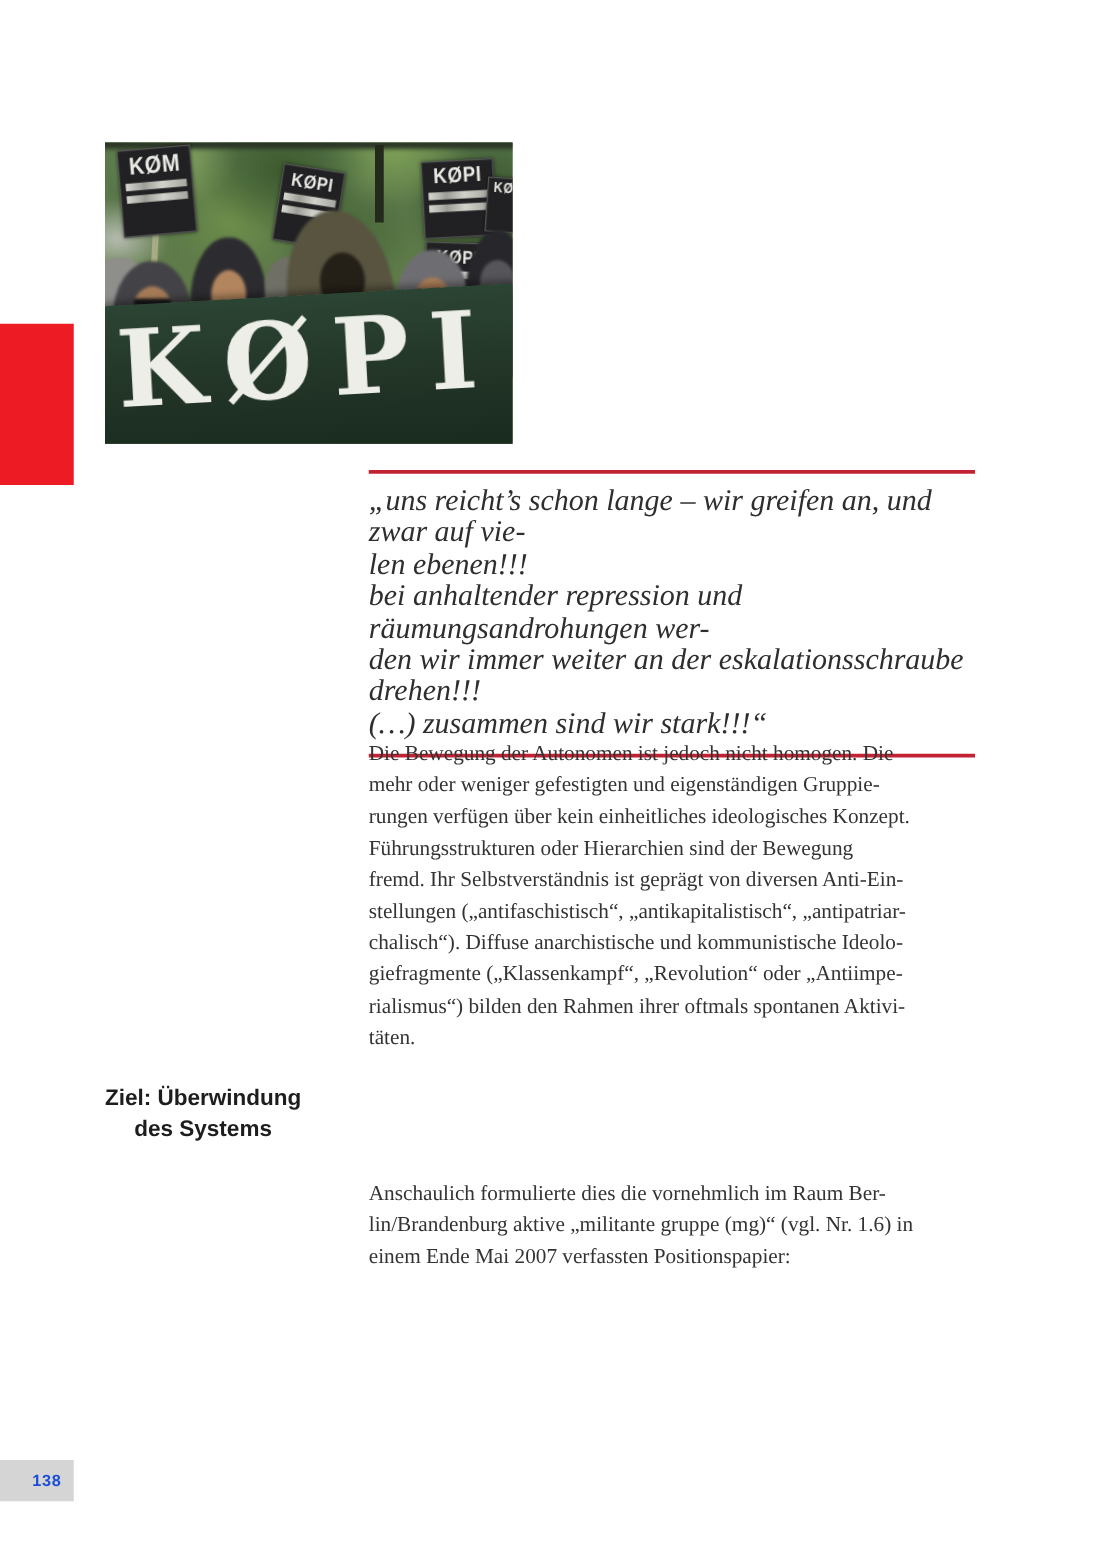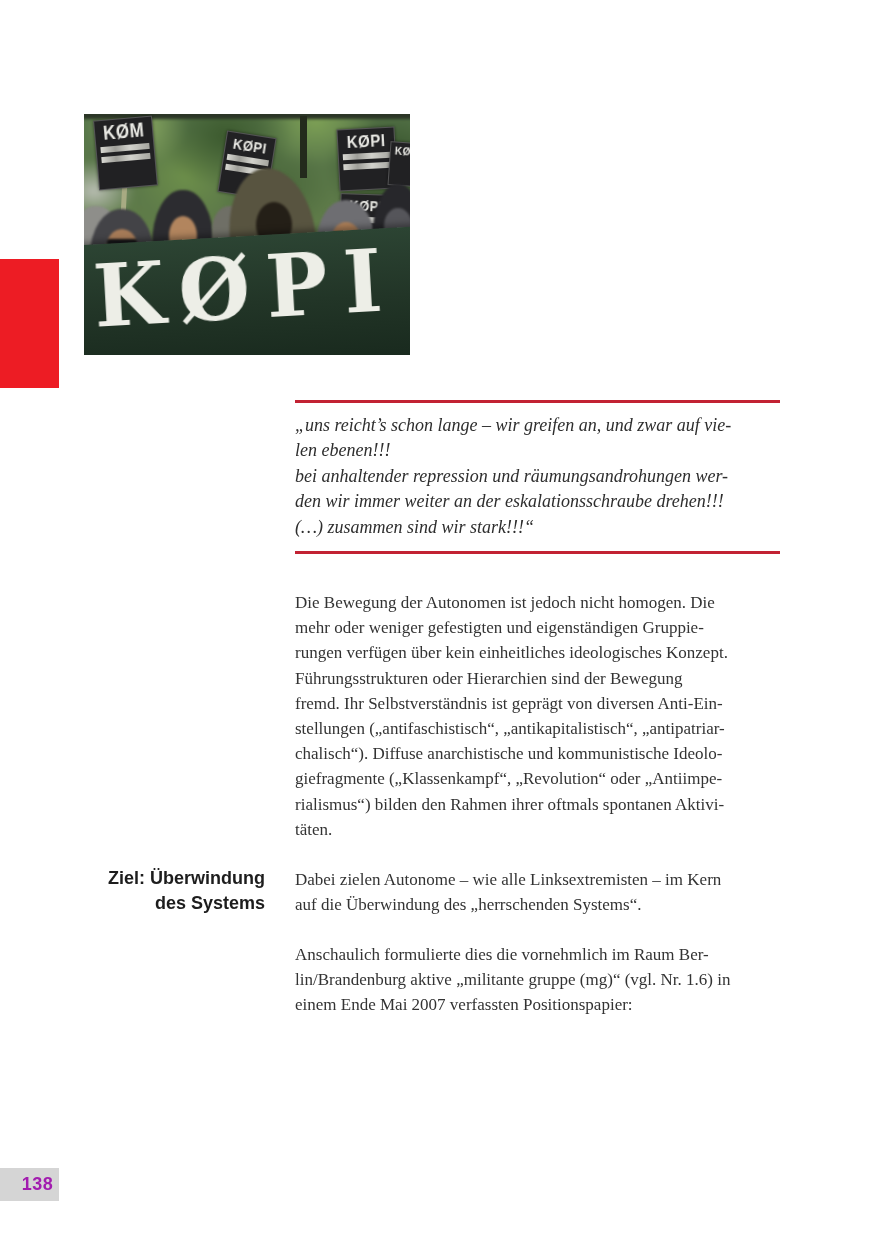--- a/index.html
+++ b/index.html
@@ -126,49 +126,49 @@
     white-space: nowrap;
   }
 
   
   .serif { color: #333333; white-space: pre-line; }
   .intro {
     position: absolute; left: 435px; top: 110px; width: 352px;
     font-size: 17px; line-height: 25.2px;
   }
   .quote {
-    position: absolute; left: 295px; top: 400px; width: 485px;
+    position: absolute; left: 295px; top: 376px; width: 485px;
     border-top: 3px solid #c22233;
     border-bottom: 3px solid #c22233;
     padding: 10px 0 11px 0;
     font-style: italic;
-    font-size: 18px; line-height: 25.4px;
+    font-size: 24px; line-height: 25.4px;
     color: #2e2e2e;
   }
   .para { position: absolute; left: 295px; width: 494px; font-size: 17px; line-height: 25.2px; }
   .para1 { top: 590px; }
   .para2 { top: 867px; }
   .para3 { top: 942px; }
 
   .margin-note {
     position: absolute; left: 60px; top: 866px; width: 205px;
     font-family: "Liberation Sans", sans-serif;
     font-weight: bold; font-size: 18px; line-height: 24.5px;
-    color: #1d1d1d; text-align: right; white-space: pre-line;
+    color: #1d1d1d; text-align: center; white-space: pre-line;
   }
 
   .footer-box {
     position: absolute; left: 0; top: 1168px;
     width: 59px; height: 33px;
     background: #d5d5d5;
     display: flex; align-items: center; justify-content: center;
   }
   .footer-num {
     font-family: "Liberation Sans", sans-serif;
-    font-weight: bold; font-size: 18px; color: #a21caf;
+    font-weight: bold; font-size: 13px; color: #1d4ed8;
     letter-spacing: 0.5px;
     margin-left: 16px;
   }
 </style>
 </head>
 <body>
 
 <div class="page">
 
   <div class="red-block"></div>
@@ -254,22 +254,20 @@
 fremd. Ihr Selbstverständnis ist geprägt von diversen Anti-Ein-
 stellungen („antifaschistisch“, „antikapitalistisch“, „antipatriar-
 chalisch“). Diffuse anarchistische und kommunistische Ideolo-
 giefragmente („Klassenkampf“, „Revolution“ oder „Antiimpe-
 rialismus“) bilden den Rahmen ihrer oftmals spontanen Aktivi-
 täten.</div>
 
   <div class="margin-note">Ziel: Überwindung
 des Systems</div>
 
-  <div class="serif para para2">Dabei zielen Autonome – wie alle Linksextremisten – im Kern
-auf die Überwindung des „herrschenden Systems“.</div>
   <div class="serif para para3">Anschaulich formulierte dies die vornehmlich im Raum Ber-
 lin/Brandenburg aktive „militante gruppe (mg)“ (vgl. Nr. 1.6) in
 einem Ende Mai 2007 verfassten Positionspapier:</div>
 
   <div class="footer-box">
     <span class="footer-num">138</span>
   </div>
 
 </div>
 

